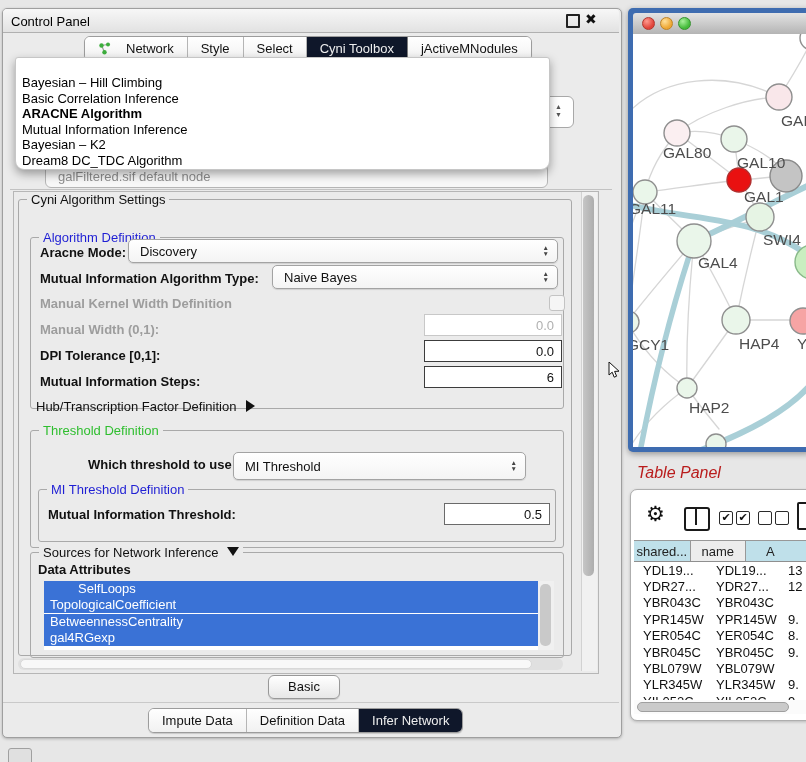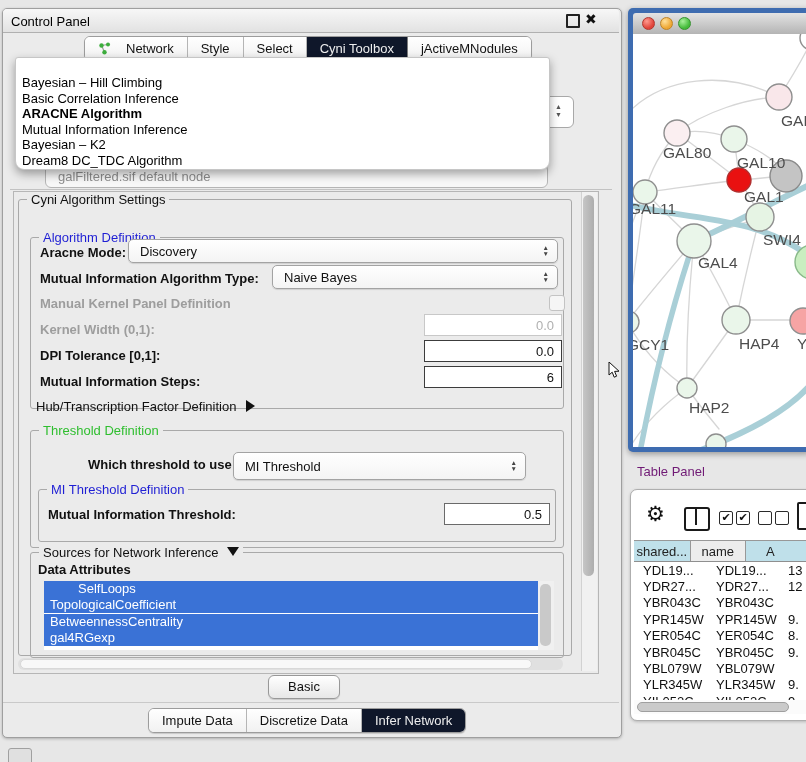--- a/index.html
+++ b/index.html
@@ -55,21 +55,21 @@
   #mini-icon{left:8px;top:748px;width:22px;height:18px;border:1px solid #a0a0a0;border-radius:3px;background:#e0e0e0;}
   
   #netwin{left:628px;top:8px;width:184px;height:444px;background:#3e6cb0;border-radius:5px;box-shadow:0 2px 6px rgba(0,0,0,.35);}
   #net-titlebar{left:633px;top:13px;width:179px;height:21px;background:linear-gradient(#e3e3e3,#b4b4b4);border-bottom:1px solid #8f8f8f;border-radius:3px 3px 0 0;}
   .light{position:absolute;top:17px;width:13px;height:13px;border-radius:50%;box-sizing:border-box;}
   #light-red{left:642px;background:radial-gradient(circle at 35% 30%,#ff9a8f,#e0443a 65%);border:1px solid #b2362e;}
   #light-yellow{left:660px;background:radial-gradient(circle at 35% 30%,#ffe09a,#eea733 65%);border:1px solid #bd8327;}
   #light-green{left:678px;background:radial-gradient(circle at 35% 30%,#a8f09a,#44bb3a 65%);border:1px solid #35922d;}
   #net-canvas{left:633px;top:34px;width:173px;height:413px;background:#ffffff;}
   
-  #tp-title{left:637px;top:464px;font-size:13px;color:#701a75;}
+  #tp-title{left:637px;top:464px;font-size:16px;color:#b91c1c;font-style:italic;}
   #tp-card{left:630px;top:489px;width:182px;height:230px;background:#fff;border:1px solid #aeaeae;border-radius:7px;box-shadow:0 1px 3px rgba(0,0,0,.2);}
   #gear-ic{left:646px;top:502px;font-size:21px;color:#111;}
   #cols-ic{left:684px;top:507px;width:22px;height:20px;border:2px solid #1a1a1a;border-radius:3px;}
   #cols-ic::after{content:"";position:absolute;left:9px;top:0;width:2px;height:16px;background:#1a1a1a;}
   .cb{position:absolute;width:12px;height:12px;border:1.5px solid #2a2a2a;border-radius:2px;font-size:11px;line-height:11px;text-align:center;color:#111;}
   #doc-ic{left:797px;top:502px;width:16px;height:24px;border:2px solid #1a1a1a;border-radius:2px;background:#fff;}
   #tbl-head{left:634px;top:540px;width:178px;height:22px;display:flex;border-top:1px solid #989898;border-bottom:1px solid #8f8f8f;box-sizing:border-box;}
   #tbl-head .hc{height:100%;box-sizing:border-box;border-right:1px solid #989898;font-size:13px;display:flex;align-items:center;justify-content:center;color:#222;}
   #tbl-body{left:634px;top:562px;width:178px;}
   #tbl-body .trow{display:flex;height:16.4px;font-size:13px;align-items:center;}
@@ -156,23 +156,23 @@
       </span>
   </div>
   <div class="lbl bold" style="left:40px;top:271px;">Mutual Information Algorithm Type:</div>
   <div class="combo" style="left:272px;top:265px;width:286px;height:24px;">
     <span>Naive Bayes</span>
     <span class="stp">
         <span>▲</span>
         <span>▼</span>
       </span>
   </div>
-  <div class="lbl bold gray" style="left:40px;top:296px;">Manual Kernel Panel Definition</div>
+  <div class="lbl bold gray" style="left:40px;top:296px;">Manual Kernel Width Definition</div>
   <div class="abs" id="kernel-check"></div>
-  <div class="lbl bold gray" style="left:40px;top:322px;">Kernel Width (0,1):</div>
+  <div class="lbl bold gray" style="left:40px;top:322px;">Manual Width (0,1):</div>
   <div class="tfield disabled" style="left:424px;top:314px;width:138px;height:22px;">0.0</div>
   <div class="lbl bold" style="left:40px;top:348px;">DPI Tolerance [0,1]:</div>
   <div class="tfield" style="left:424px;top:340px;width:138px;height:22px;">0.0</div>
   <div class="lbl bold" style="left:40px;top:374px;">Mutual Information Steps:</div>
   <div class="tfield" style="left:424px;top:366px;width:138px;height:22px;">6</div>
 
   <div class="lbl" style="left:36px;top:399px;"><span>Hub/Transcription Factor Definition</span><span class="tri-right"></span></div>
 
   <div class="fs" style="left:30px;top:430px;width:532px;height:116px;">
     <span class="legend" style="color:#2fbe2f;">Threshold Definition</span>
@@ -205,21 +205,21 @@
   <div class="abs" id="attr-vthumb"></div>
 
   <div class="abs" id="apply-btn">Basic</div>
   <div class="abs" id="cp-bottom-line"></div>
 
   <div class="abs seg" id="bottom-tabs">
     <div class="tab">
         <span>Impute Data</span>
       </div>
     <div class="tab">
-        <span>Discretize Data</span>
+        <span>Definition Data</span>
       </div>
     <div class="tab selected">
         <span>Infer Network</span>
       </div>
   </div>
 
   <div class="abs" id="mini-icon"></div>
 
   <div class="abs" id="netwin"></div>
   <div class="abs" id="net-titlebar"></div>

